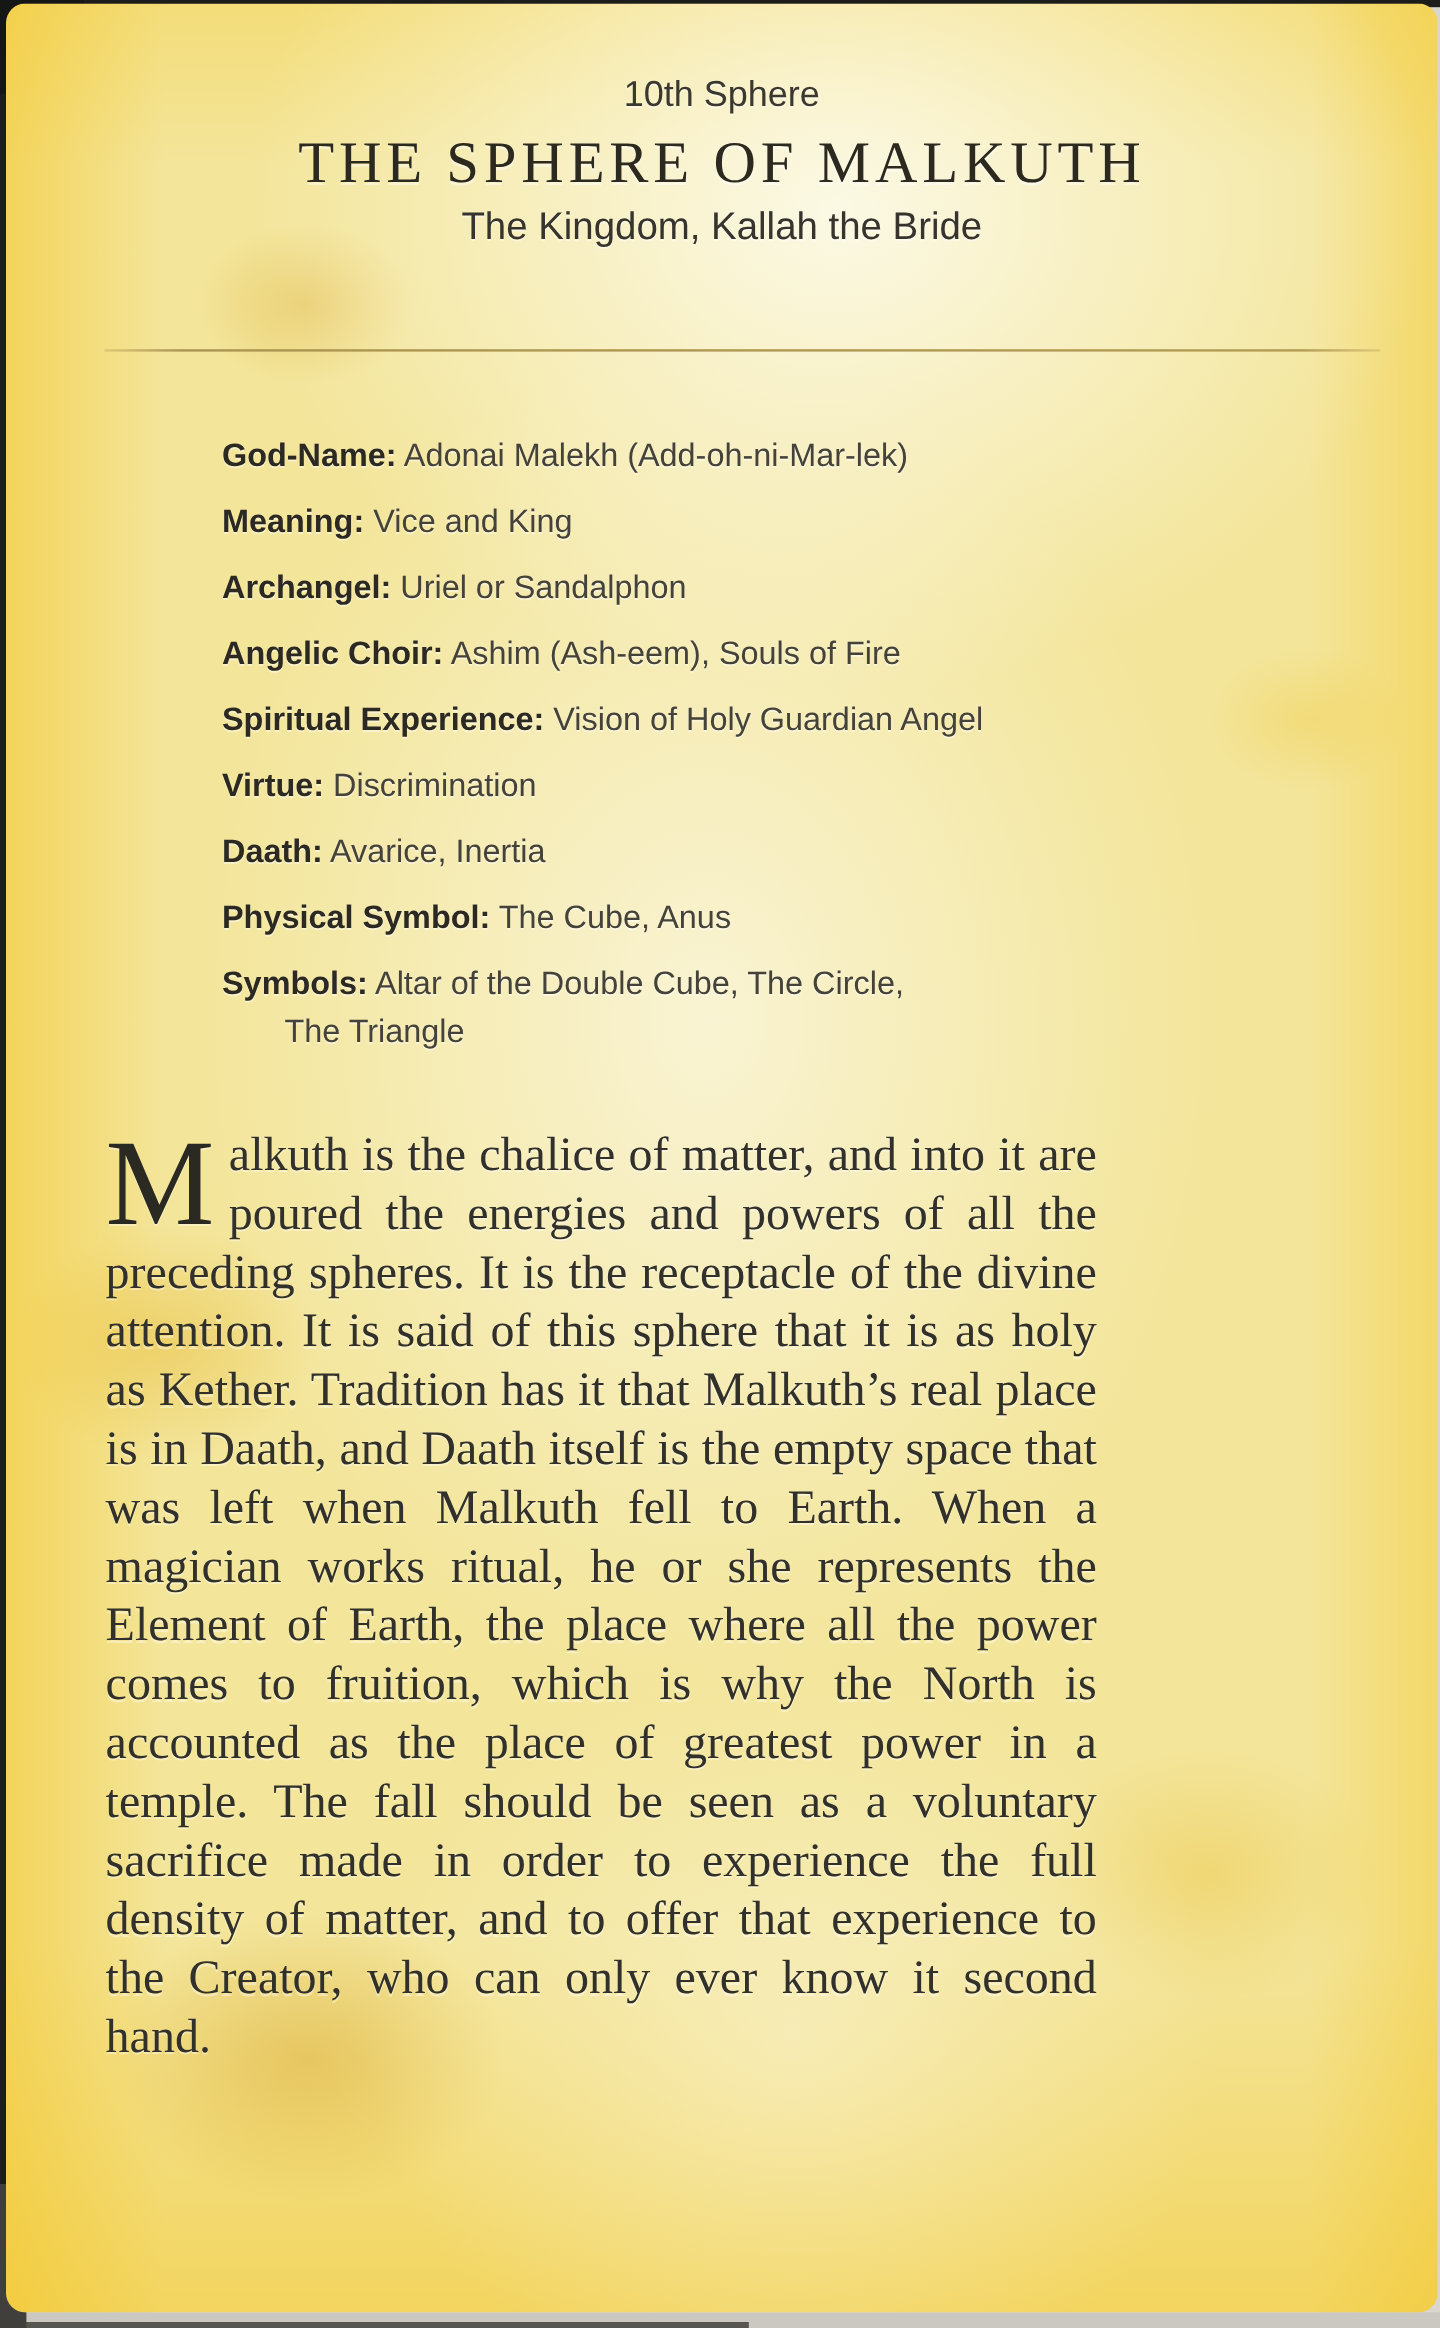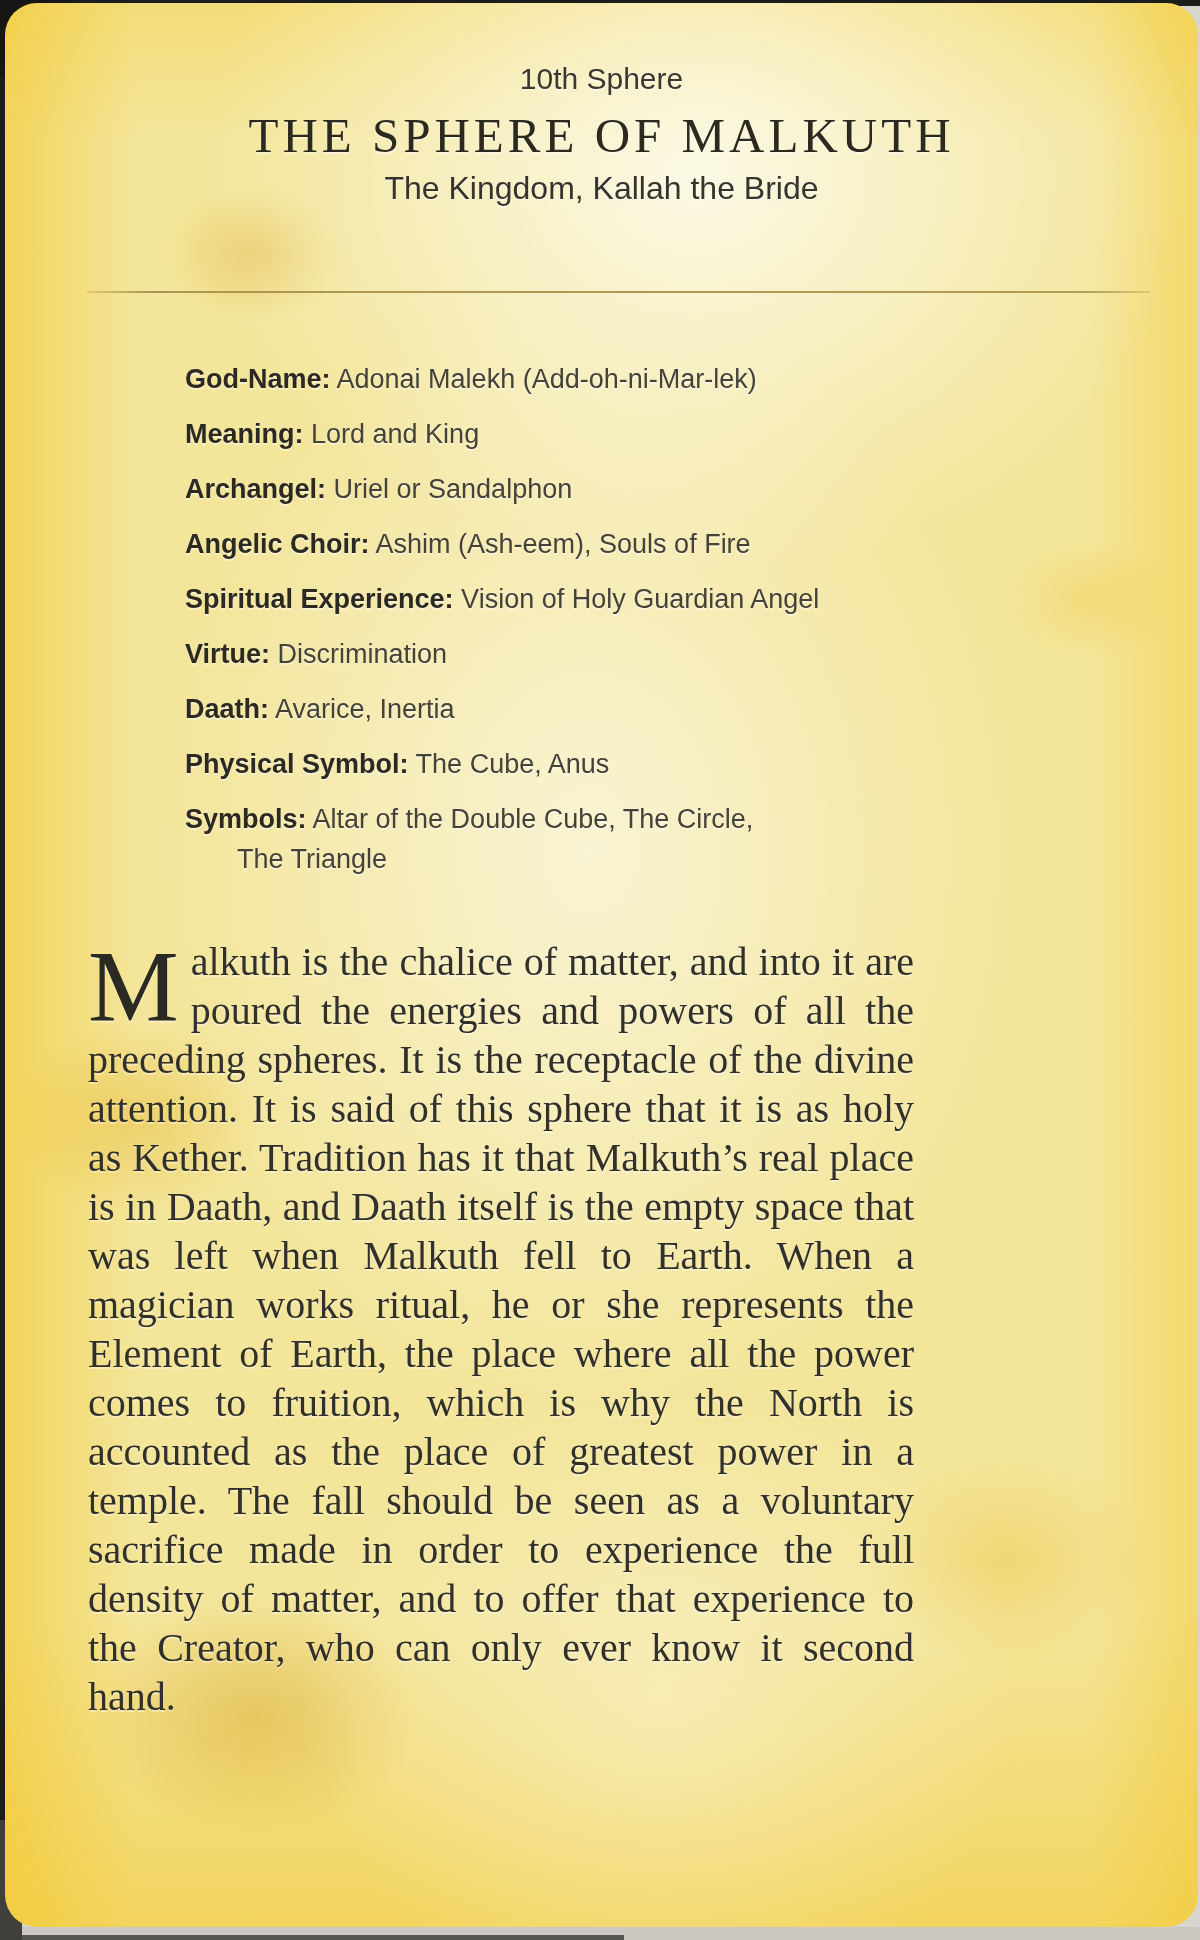--- a/index.html
+++ b/index.html
@@ -15,21 +15,21 @@
   .edge-left  { position: absolute; top: 0; left: 0; width: 6px; height: 1905px; background: #1d1d1b; }
   .corner-tl  { position: absolute; top: 0; left: 0; width: 70px; height: 78px; background: #161614; }
   .edge-bottom{ position: absolute; bottom: 0; left: 0; width: 100%; height: 13px; background: #cbc8c2; }
   .edge-bottom-dark { position: absolute; bottom: 0; left: 0; width: 52%; height: 5px; background: #57554f; }
   .corner-bl  { position: absolute; bottom: 0; left: 0; width: 22px; height: 120px; background: #403f3b; }
 
   
   .card {
     position: absolute;
     top: 3px; left: 5px; right: 2px; bottom: 13px;
-    border-radius: 32px;
+    border-radius: 16px;
     padding-top: 58px;
     background-color: #f3e59a;
     background-image:
       radial-gradient(55% 28% at 58% 9%,  rgba(252,250,233,0.95), rgba(252,250,233,0) 75%),
       radial-gradient(46% 38% at 49% 44%, rgba(250,246,221,0.85), rgba(250,246,221,0) 78%),
       radial-gradient(40% 22% at 55% 88%, rgba(250,245,215,0.55), rgba(250,245,215,0) 75%),
       radial-gradient(120px 90px  at 21% 13%, rgba(214,158,26,0.30), rgba(214,158,26,0) 75%),
       radial-gradient(170px 130px at 11% 58%, rgba(228,176,28,0.38), rgba(228,176,28,0) 75%),
       radial-gradient(220px 160px at 21% 89%, rgba(206,148,20,0.34), rgba(206,148,20,0) 75%),
       radial-gradient(190px 140px at 84% 81%, rgba(233,186,38,0.32), rgba(233,186,38,0) 75%),
@@ -111,21 +111,21 @@
 
   <hr class="divider">
 
   <div class="attributes">
     <div class="attr-row">
       <span class="attr-label">God-Name:</span>
       <span class="attr-value">Adonai Malekh (Add-oh-ni-Mar-lek)</span>
     </div>
     <div class="attr-row">
       <span class="attr-label">Meaning:</span>
-      <span class="attr-value">Lord and King</span>
+      <span class="attr-value">Vice and King</span>
     </div>
     <div class="attr-row">
       <span class="attr-label">Archangel:</span>
       <span class="attr-value">Uriel or Sandalphon</span>
     </div>
     <div class="attr-row">
       <span class="attr-label">Angelic Choir:</span>
       <span class="attr-value">Ashim (Ash-eem), Souls of Fire</span>
     </div>
     <div class="attr-row">

